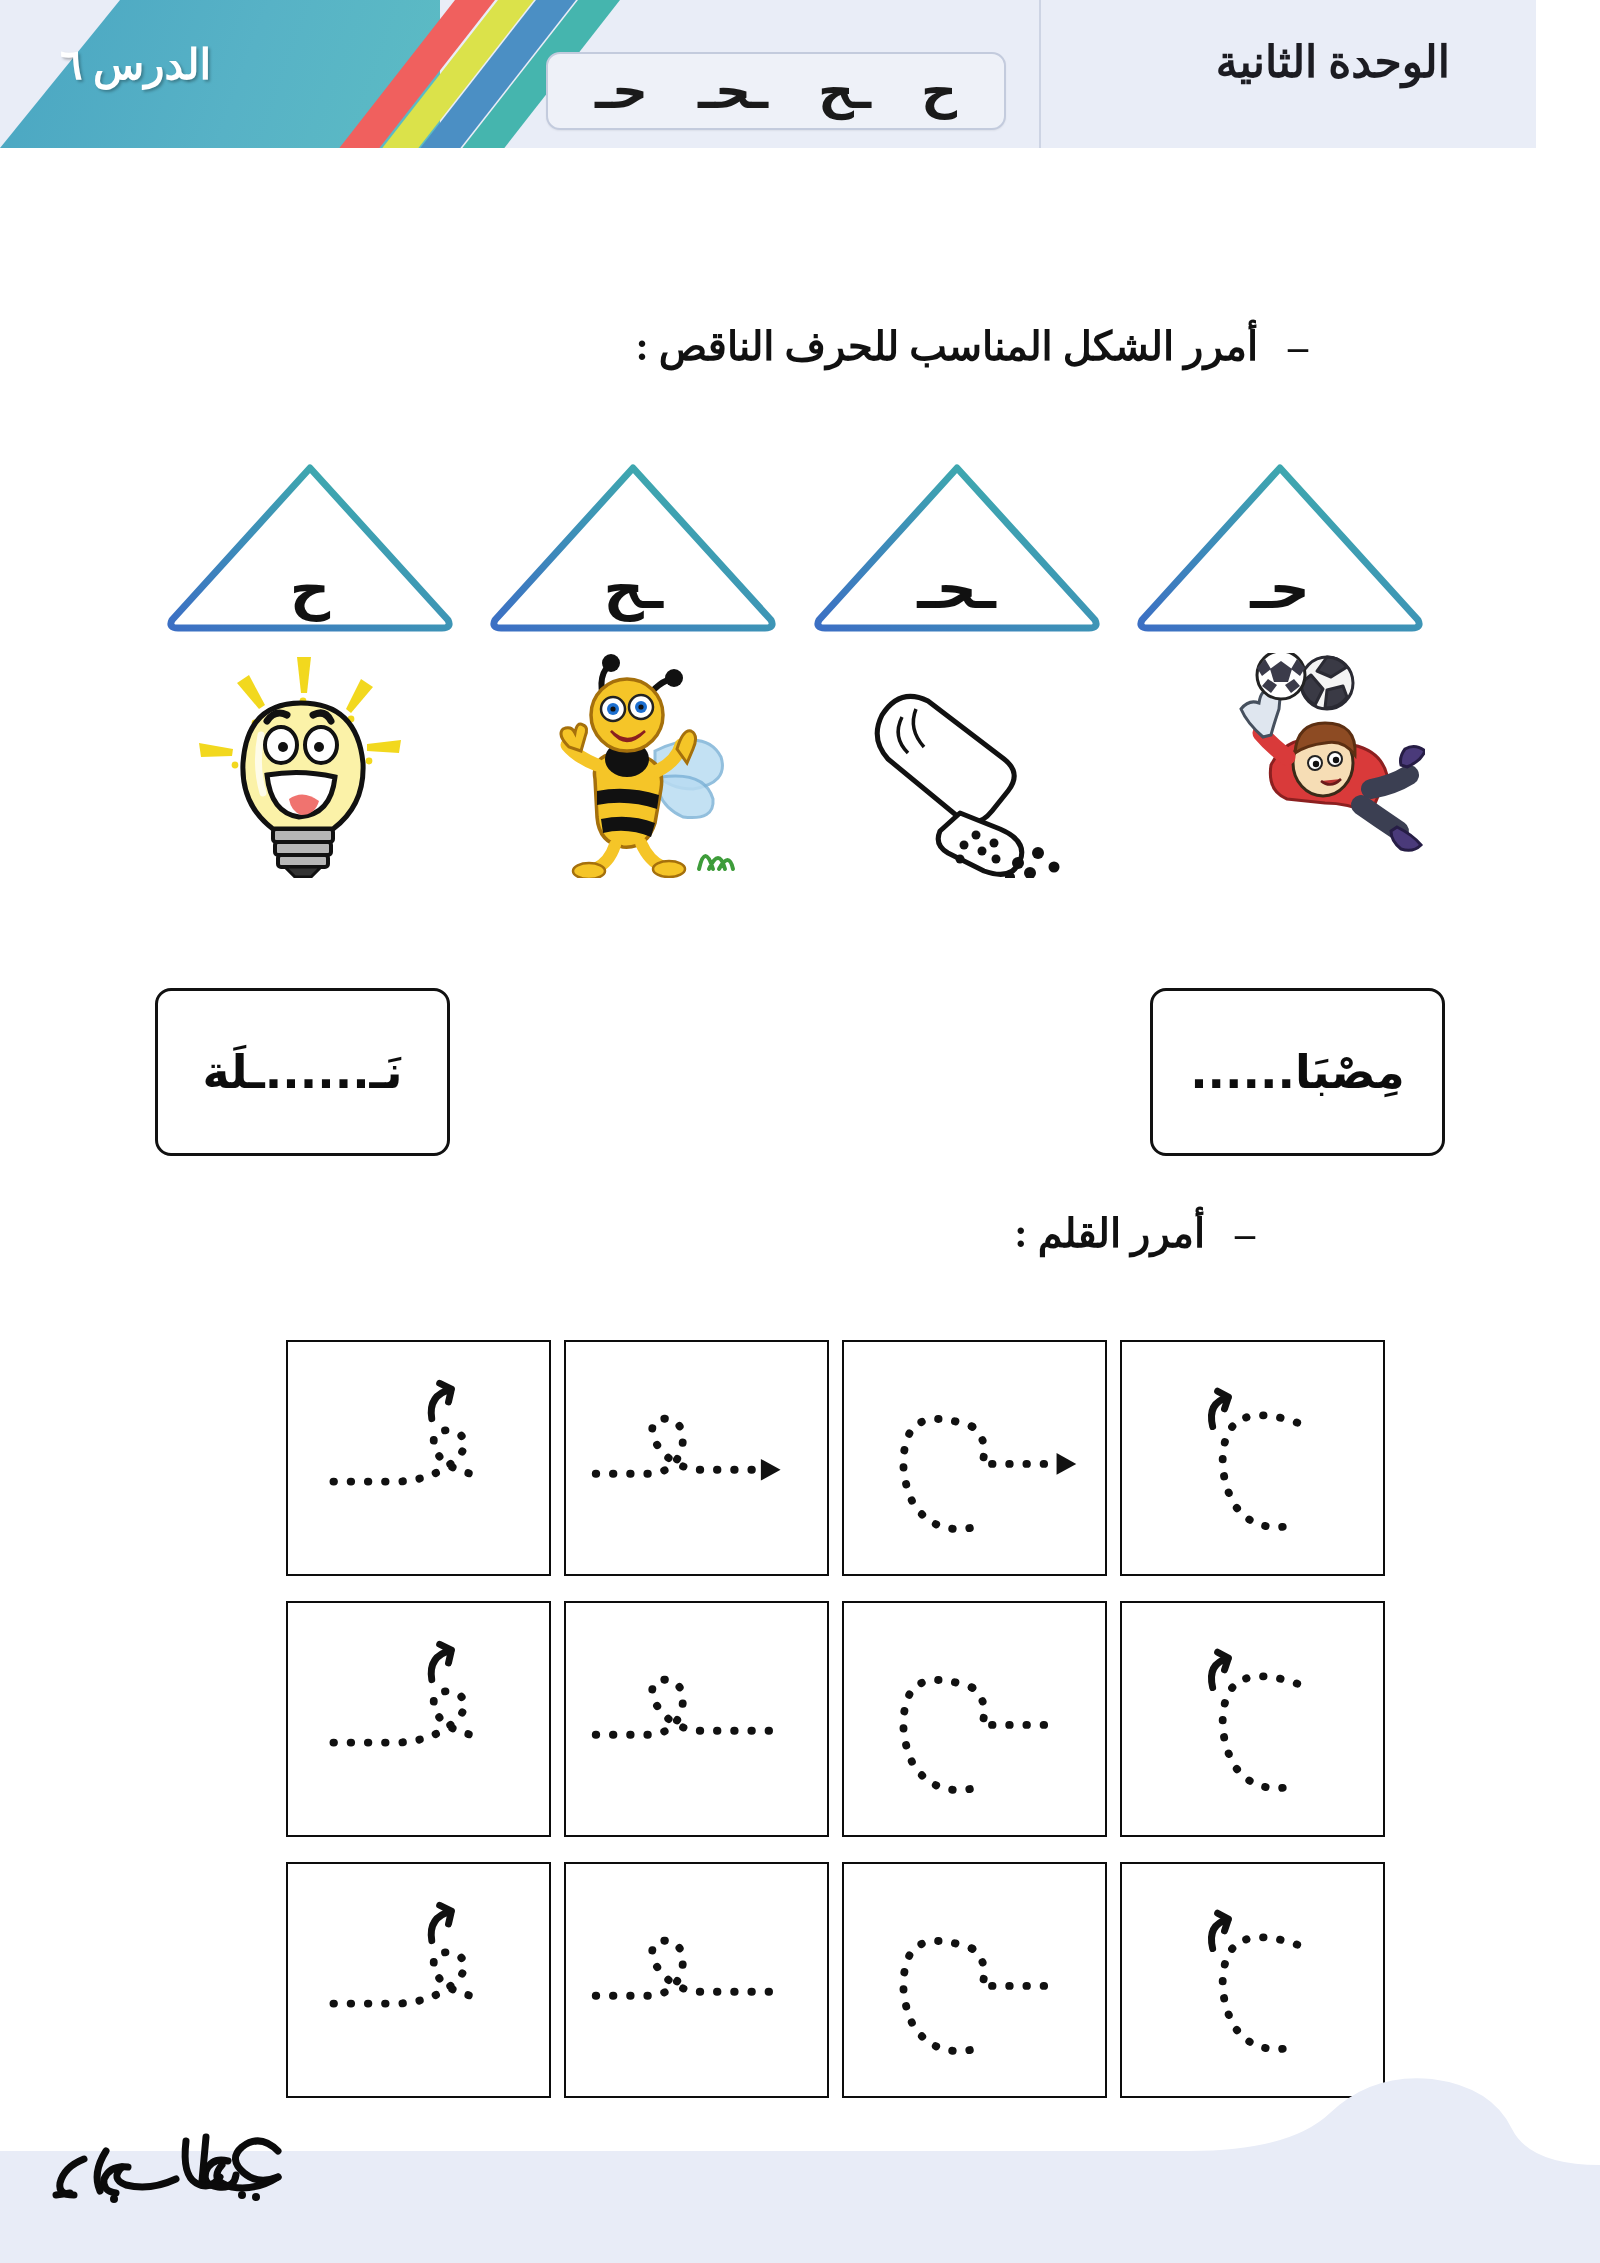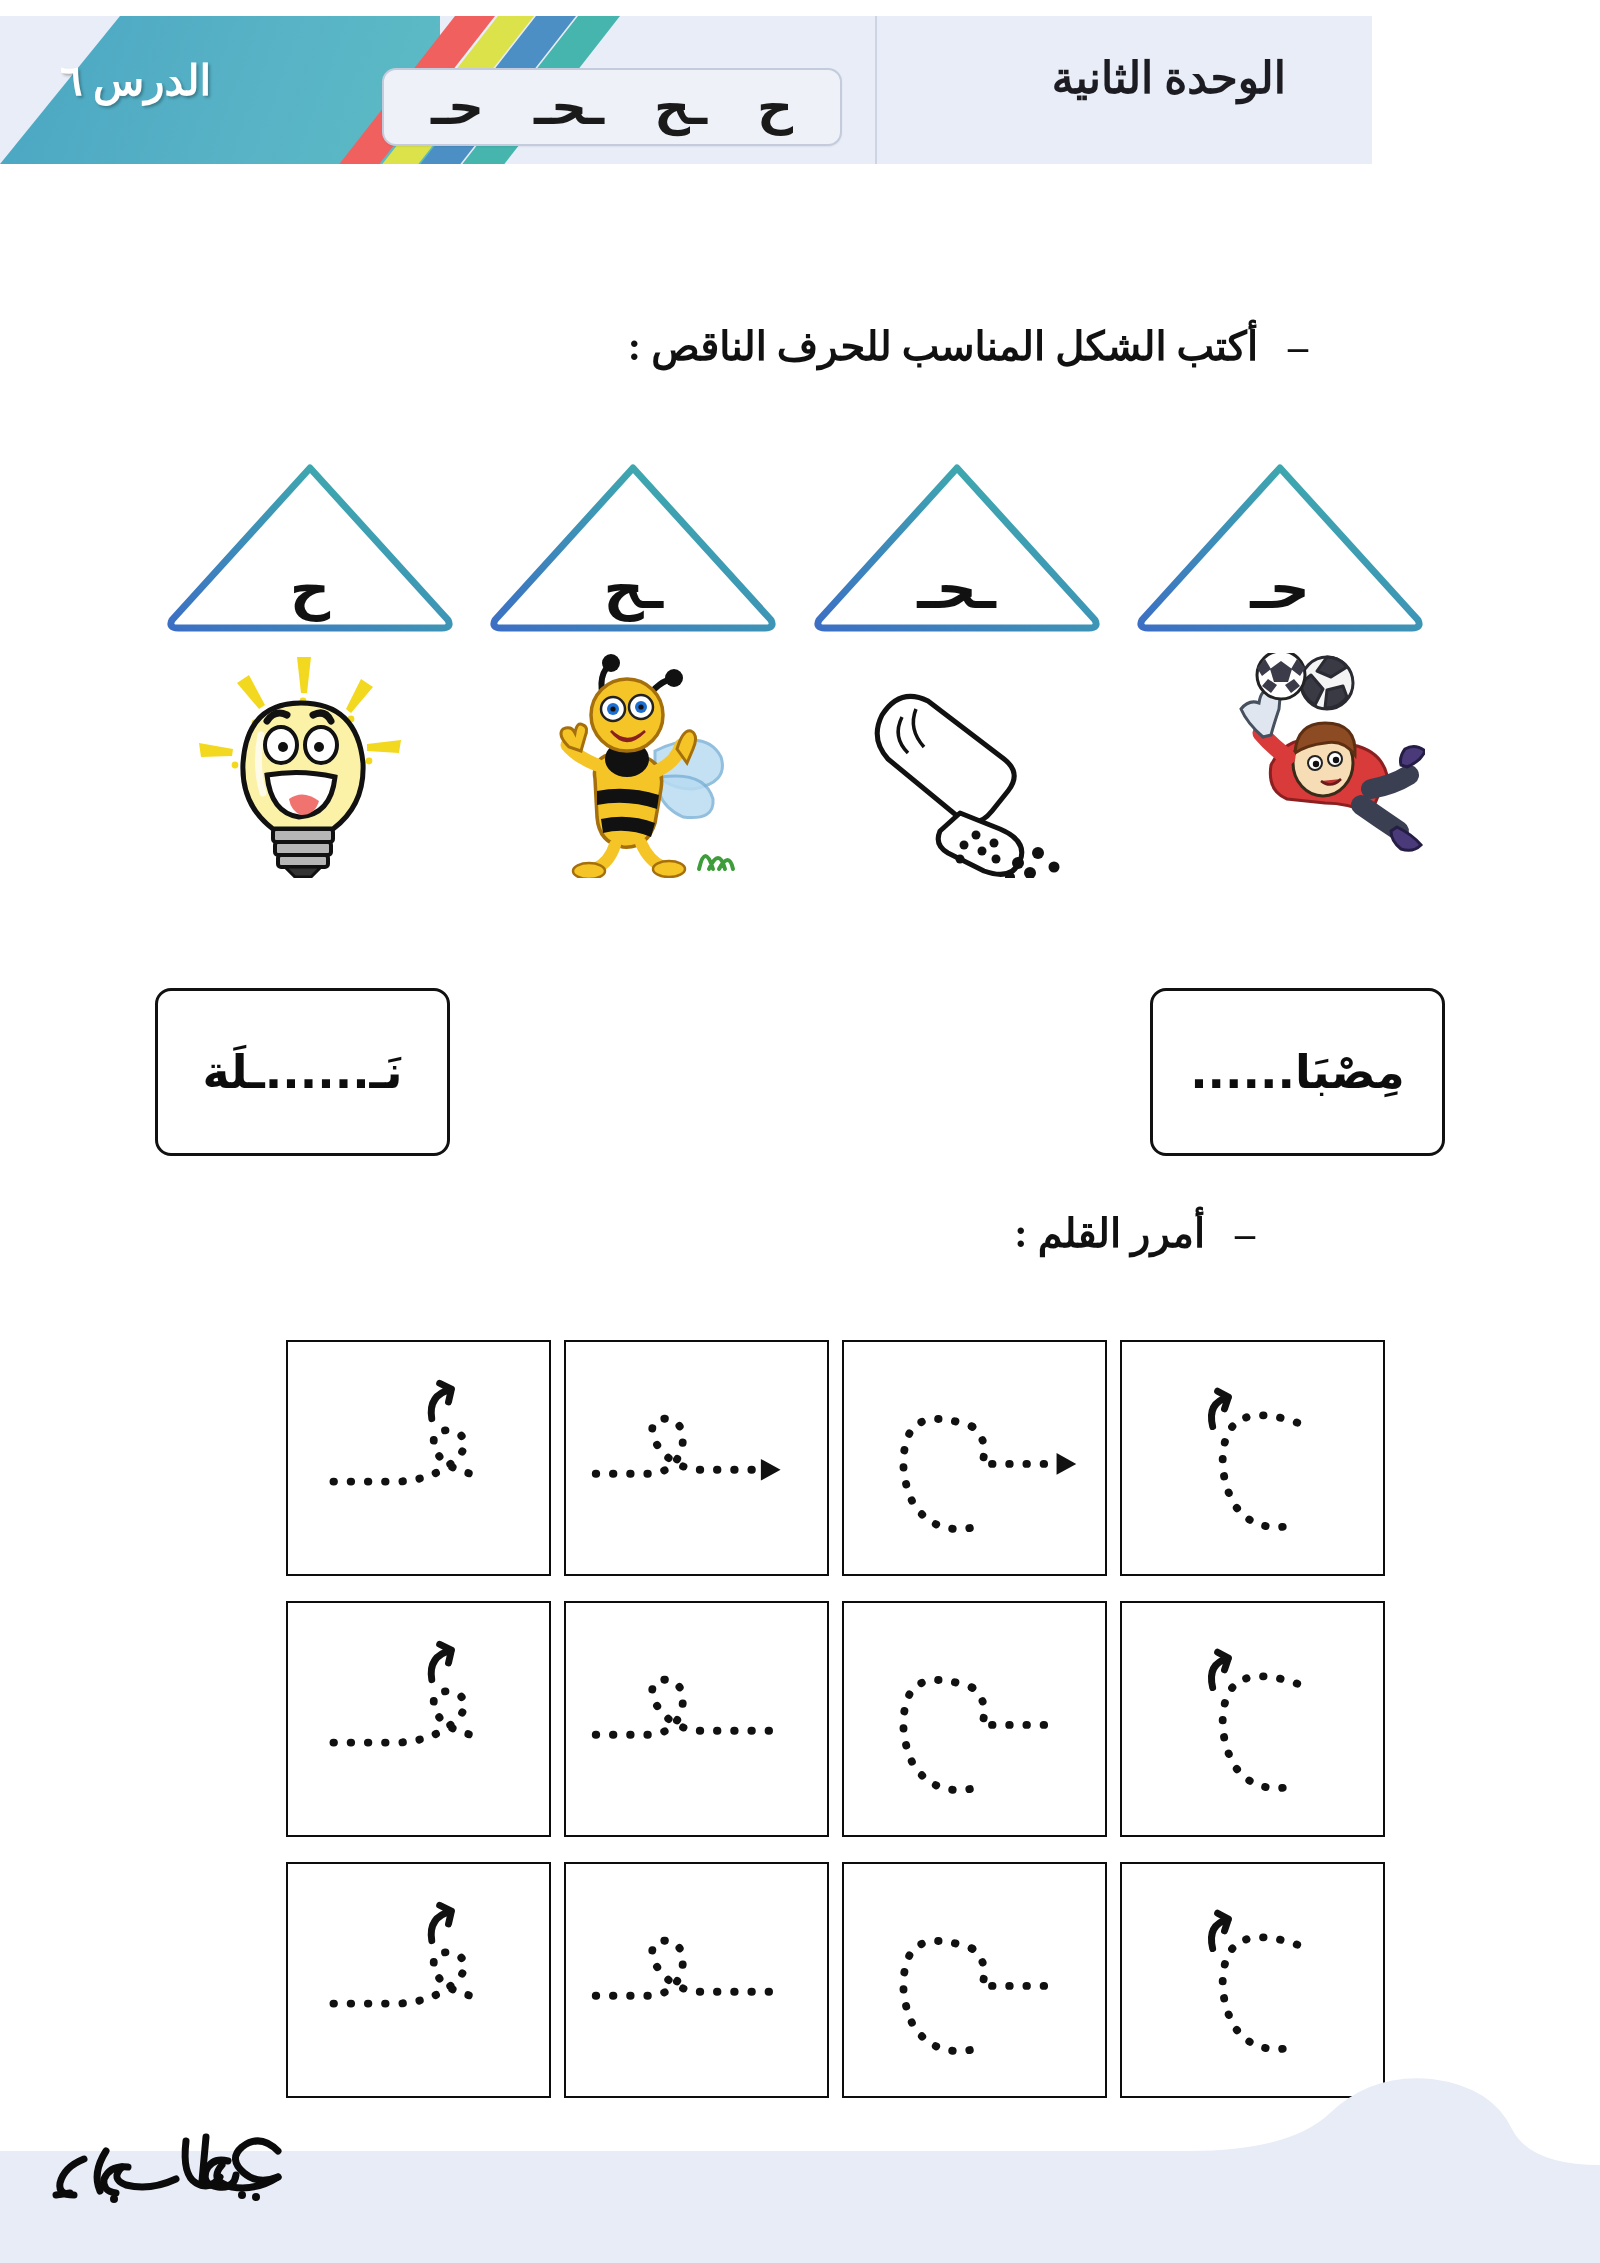--- a/index.html
+++ b/index.html
@@ -7,21 +7,21 @@
   html, body {
     width:1600px; height:2263px;
     background:#ffffff;
     font-family:"Liberation Sans", "DejaVu Sans", sans-serif;
     overflow:hidden;
   }
   .page { position:relative; width:1600px; height:2263px; background:#fff; }
 
   
   .header {
-    position:absolute; top:16px; left:0; width:1372px; height:148px;
+    position:absolute; top:0; left:0; width:1536px; height:148px;
     overflow:hidden;
   }
   .hdr-left-panel {
     position:absolute; top:0; right:0; width:1600px; height:148px;
     background:#e9edf7;
   }
   
   .hdr-teal {
     position:absolute; top:0; left:0; width:440px; height:148px;
     background:linear-gradient(110deg,#4aa6c2 0%, #57b2c6 55%, #5cbcc4 100%);
@@ -177,21 +177,21 @@
       <span>حـ</span>
     </div>
 
     <div class="unit-label">الوحدة الثانية</div>
   </div>
 
   <div class="content">
 
     <div class="instruction" id="instruction-1">
       <span class="dash">–</span>
-      <span>أكتب الشكل المناسب للحرف الناقص :</span>
+      <span>أمرر الشكل المناسب للحرف الناقص :</span>
     </div>
 
     <div class="triangle-row">
 
       <div class="tri-cell">
         <svg viewBox="0 0 300 175">
           <defs>
             <linearGradient id="g1" x1="1" y1="0" x2="0" y2="1">
               <stop offset="0%" stop-color="#3fb9a8"></stop>
                 <stop offset="100%" stop-color="#3c6fc4"></stop>

